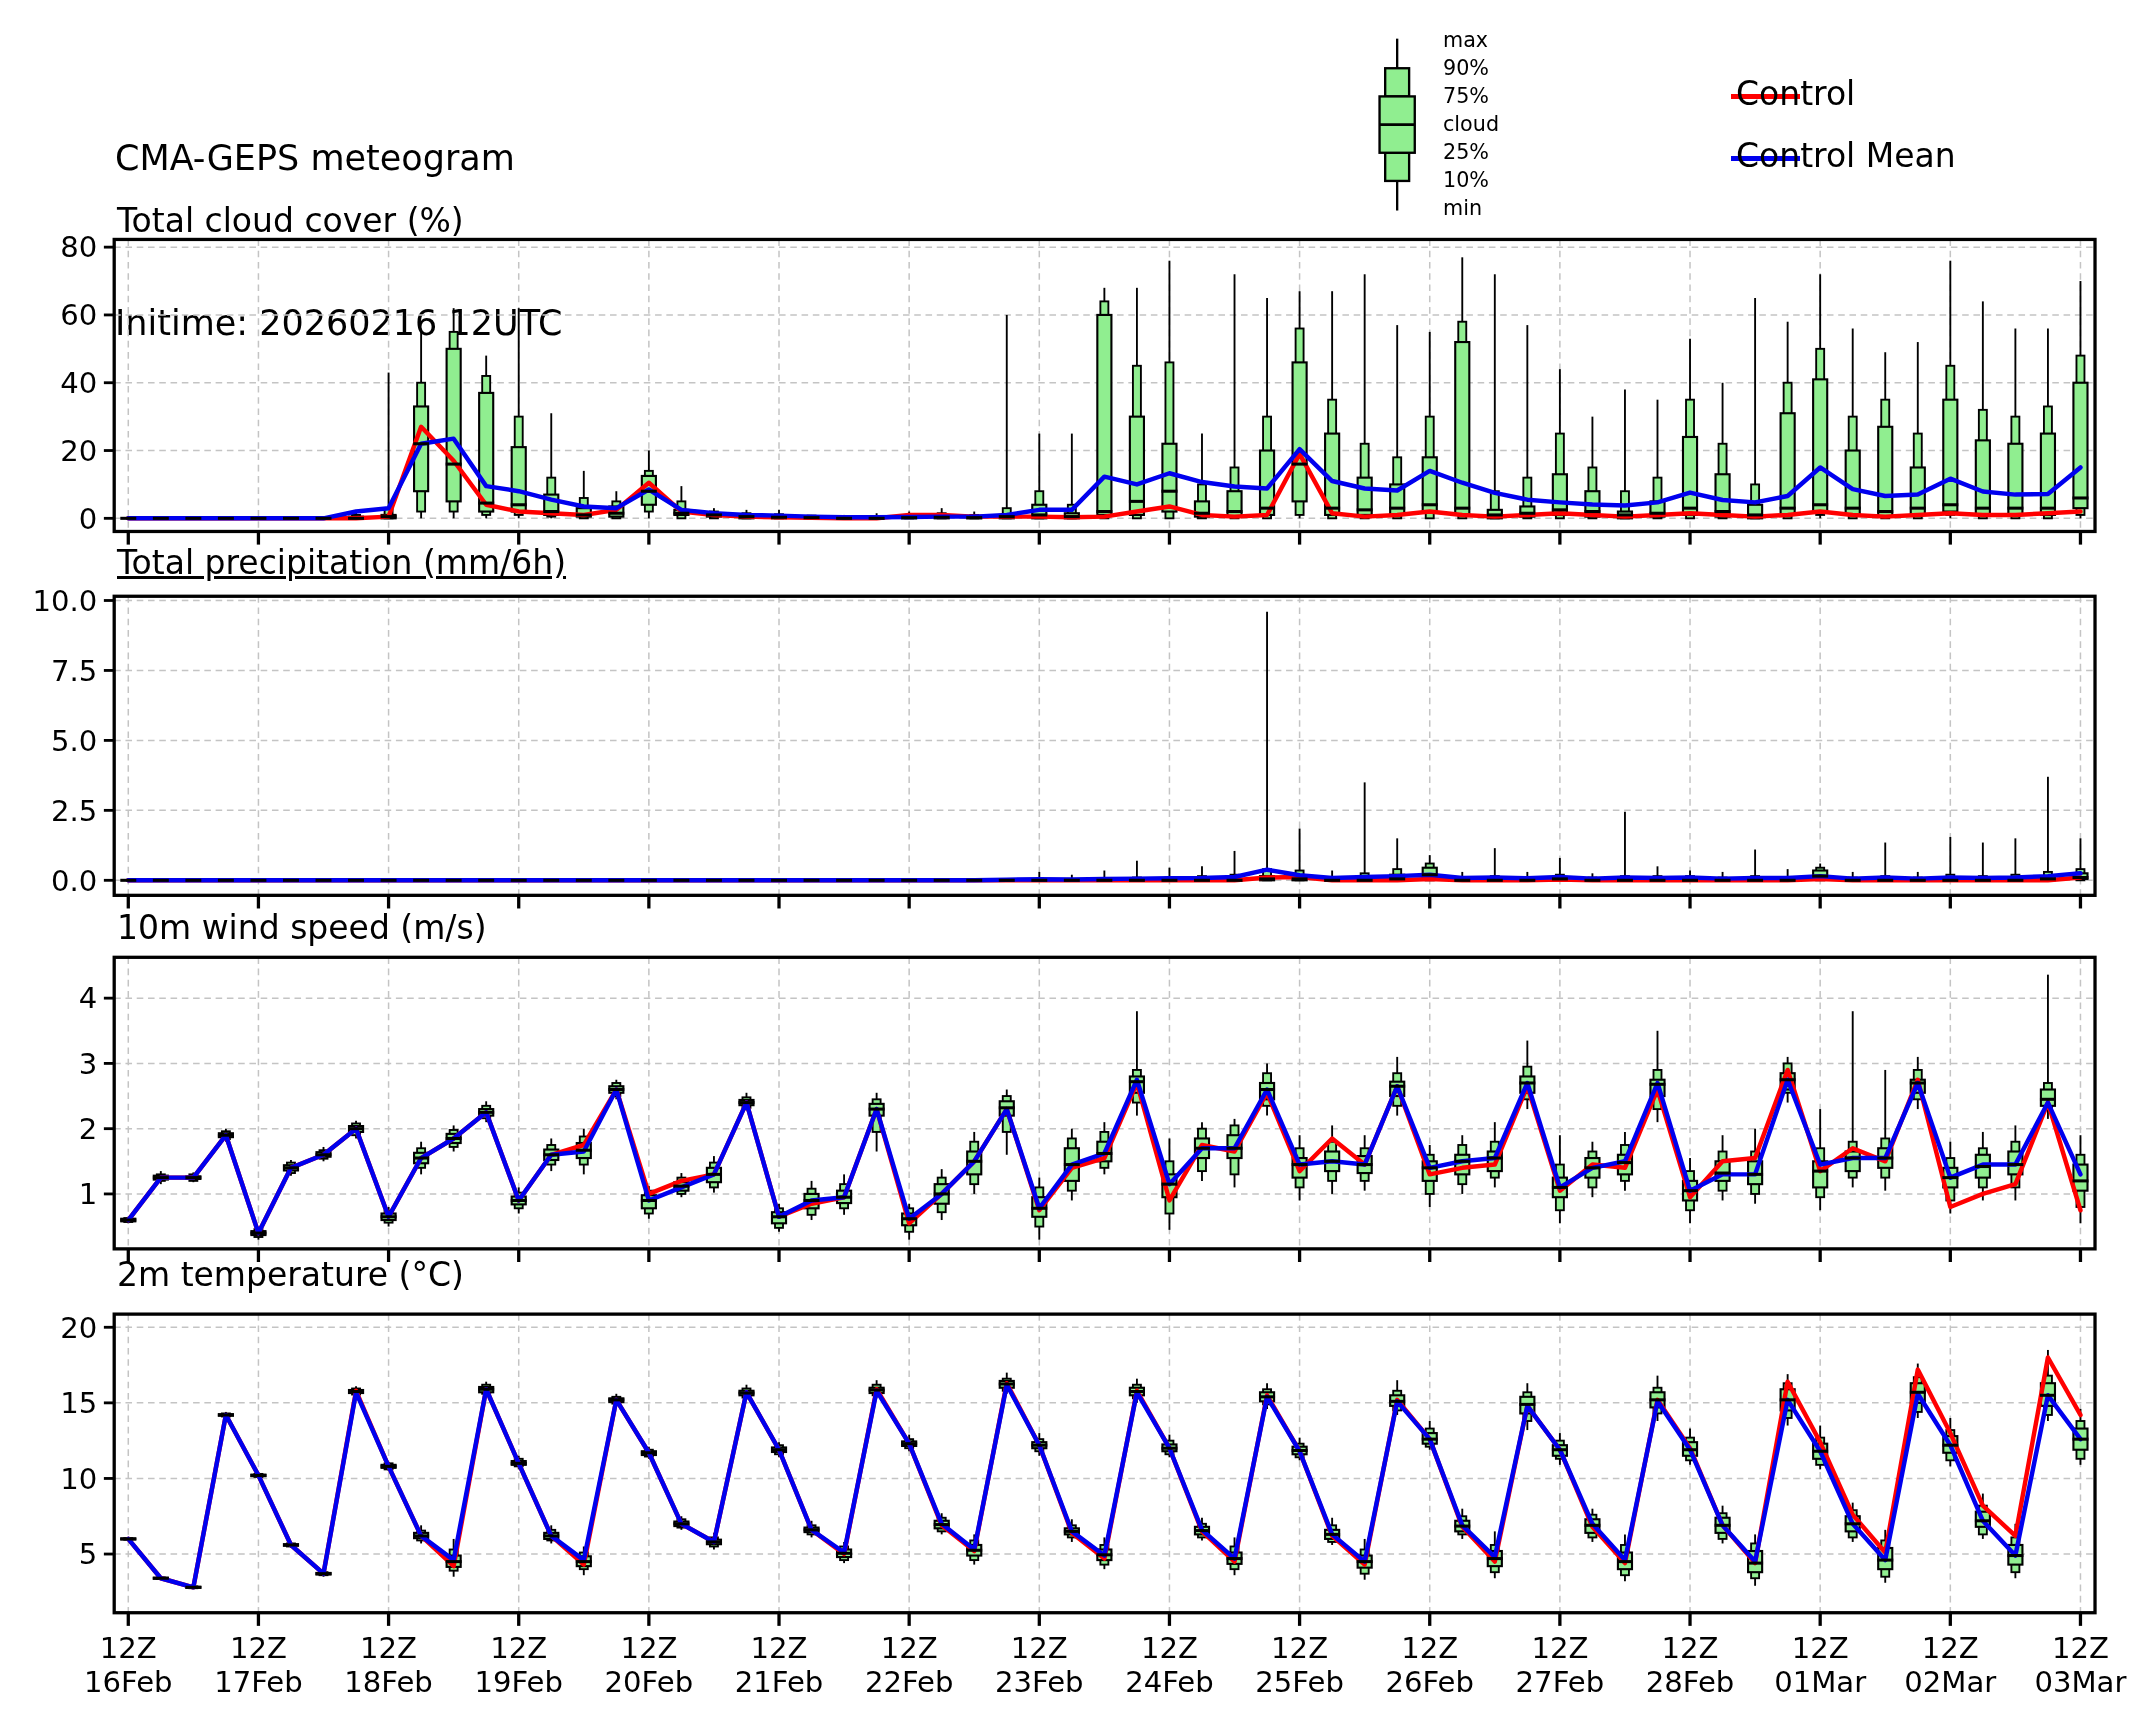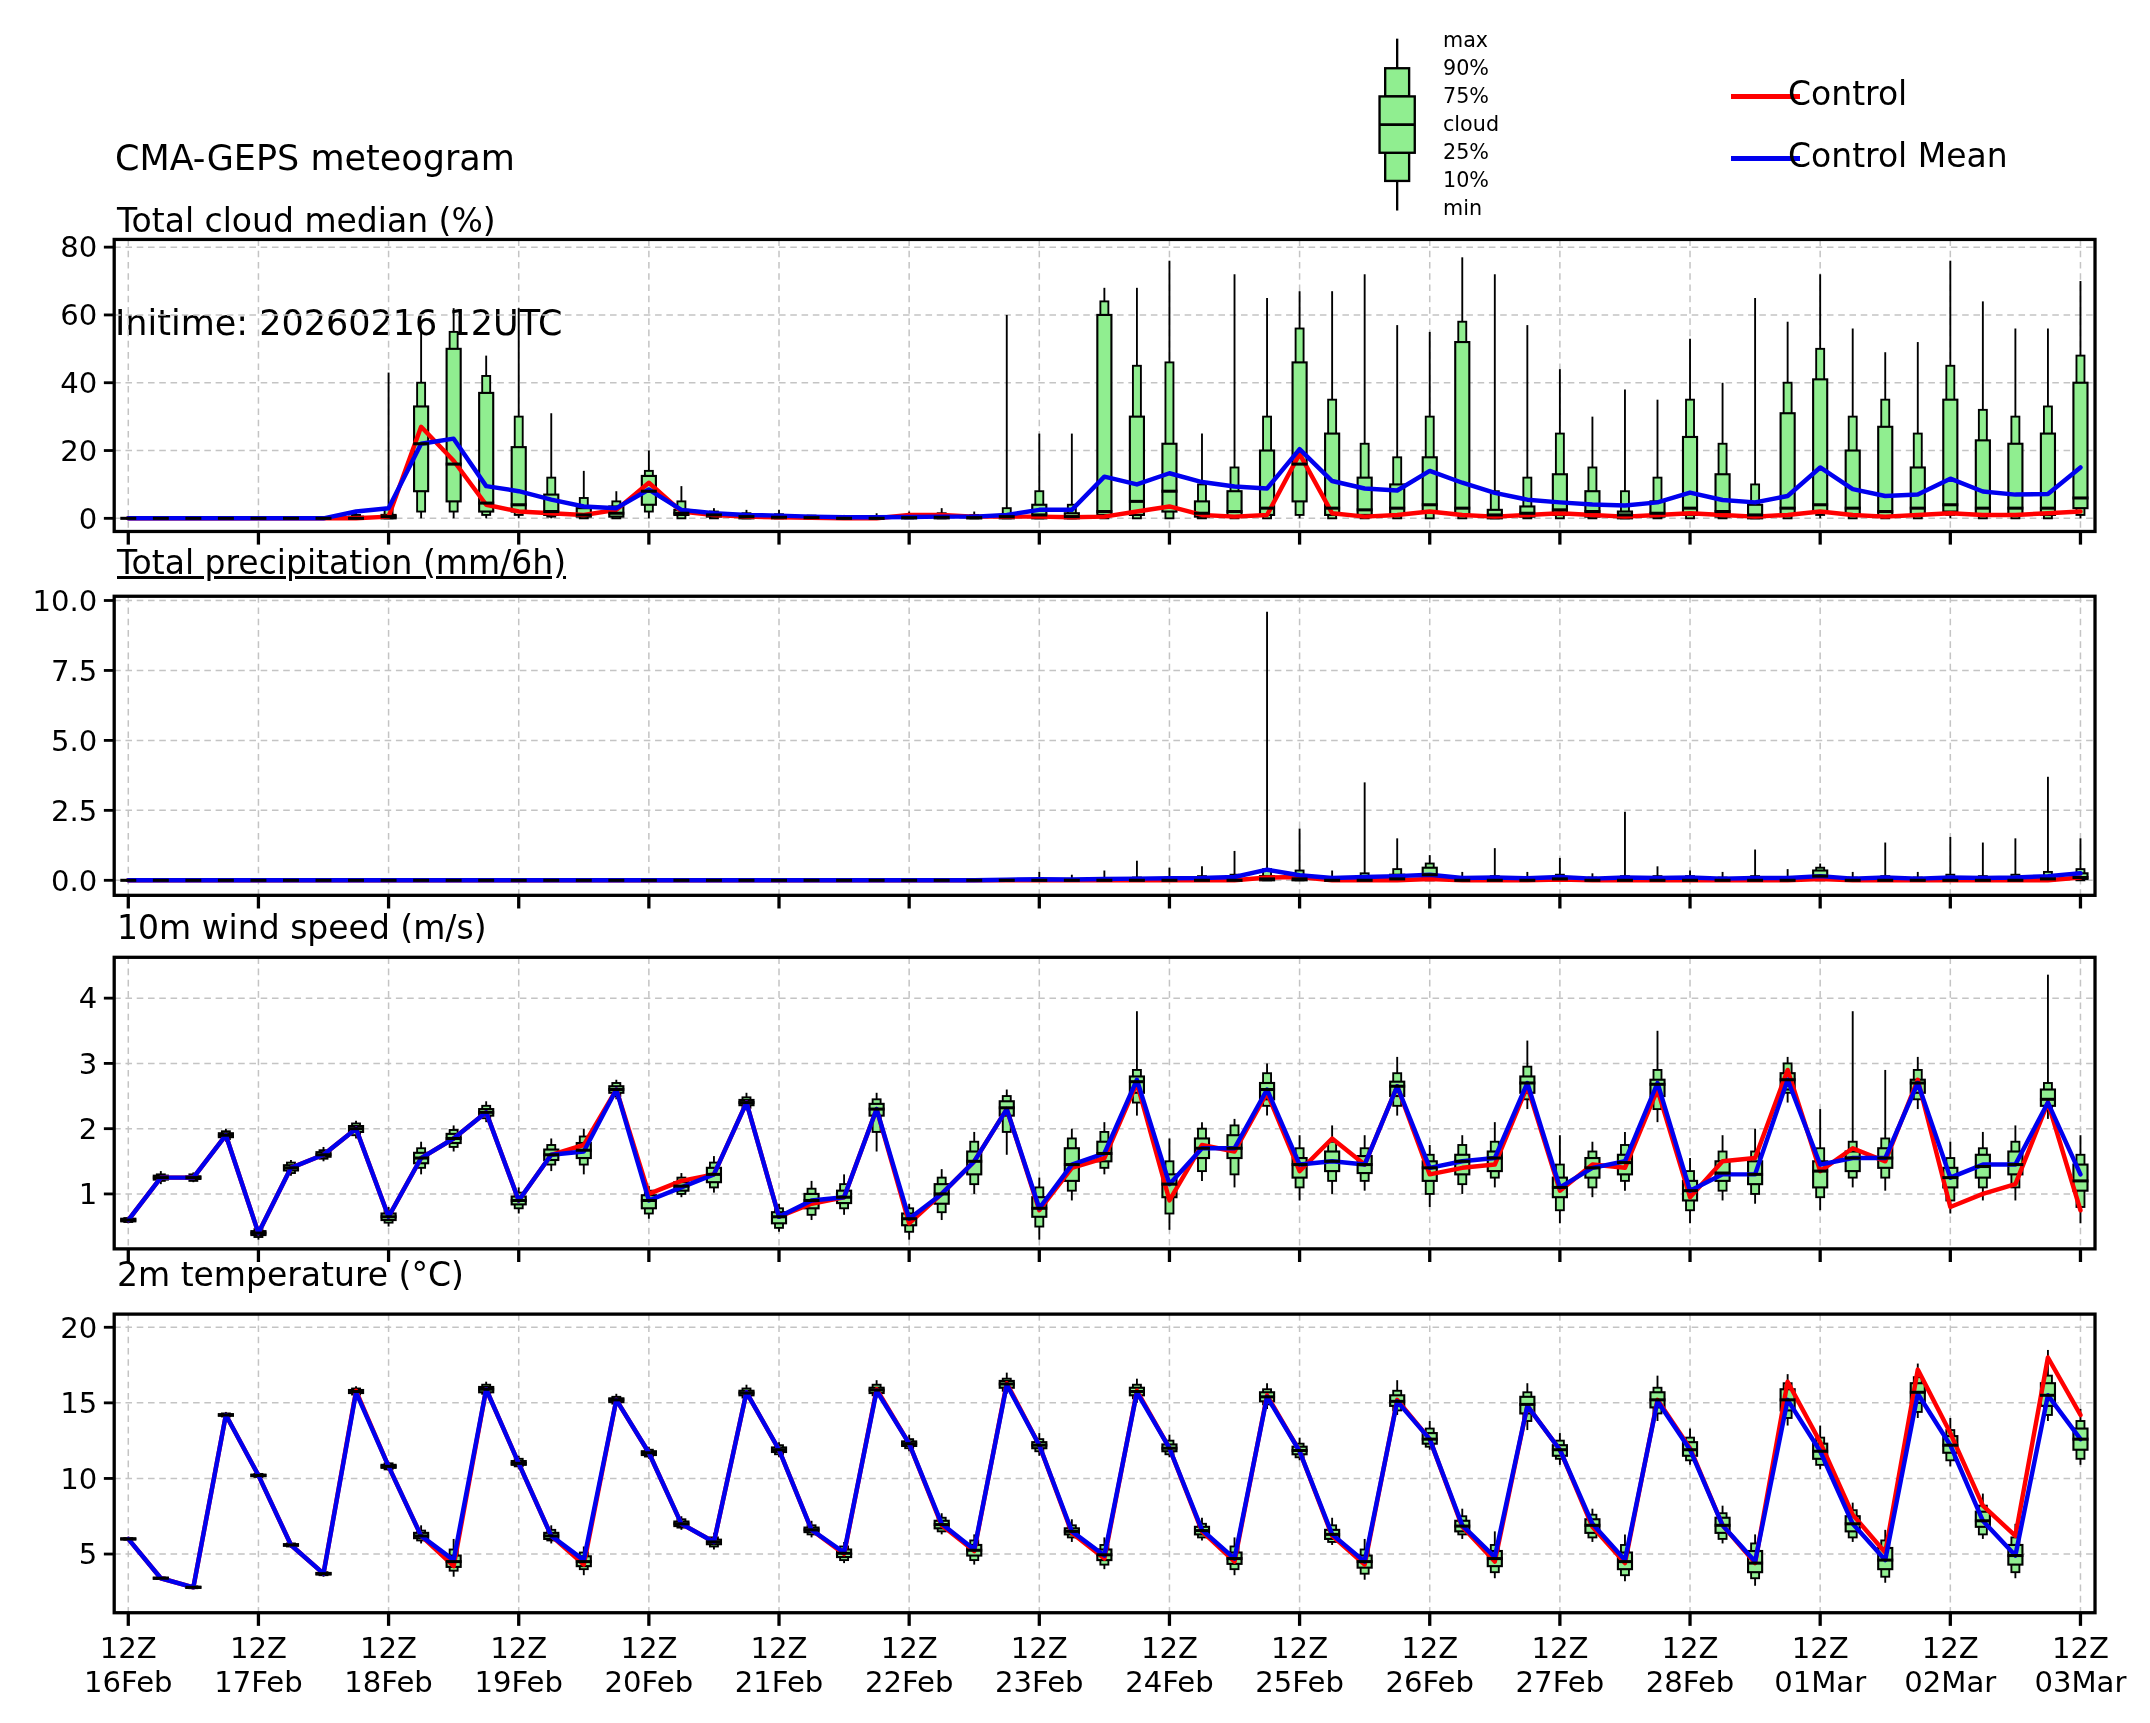--- a/index.html
+++ b/index.html
@@ -6,21 +6,21 @@
   body{width:2151px;height:1724px;position:relative;font-family:"DejaVu Sans",sans-serif;color:#000;overflow:hidden;}
   .abs{position:absolute;}
   #main-title{left:115px;top:21px;font-size:35px;line-height:55px;white-space:pre;}
   .panel-title{font-size:33px;left:117px;white-space:pre;}
   #pt0{top:201px;} #pt1{top:543px;text-decoration:underline;} #pt2{top:908px;} #pt3{top:1255px;}
   #legend-glyph-wrap{left:1361px;top:0px;}
   #legend-box-labels{left:1443px;top:26px;font-size:20.7px;line-height:28px;}
   .swatch{position:absolute;height:4.7px;width:69px;left:1731px;}
   #control-swatch{top:94px;background:#ff0000;}
   #mean-swatch{top:156px;background:#0000ee;}
-  .series-label{position:absolute;left:1788px;font-size:33px;}
+  .series-label{position:absolute;left:1736px;font-size:33px;}
   #control-label{top:74px;}
   #mean-label{top:136px;}
   #chart{left:0;top:0;}
 </style>
 </head>
 <body>
 
 <div id="main-title" class="abs">
   <div>CMA-GEPS meteogram</div>
   <div>Initime: 20260216 12UTC</div>
@@ -44,21 +44,21 @@
   <div>25%</div>
   <div>10%</div>
   <div>min</div>
 </div>
 
 <div id="control-swatch" class="swatch"></div>
 <div id="control-label" class="series-label">Control</div>
 <div id="mean-swatch" class="swatch"></div>
 <div id="mean-label" class="series-label">Control Mean</div>
 
-<div id="pt0" class="abs panel-title">Total cloud median (%)</div>
+<div id="pt0" class="abs panel-title">Total cloud cover (%)</div>
 <div id="pt1" class="abs panel-title">Total precipitation (mm/6h)</div>
 <div id="pt2" class="abs panel-title">10m wind speed (m/s)</div>
 <div id="pt3" class="abs panel-title">2m temperature (°C)</div>
 
 <svg id="chart" class="abs" width="2151" height="1724" viewBox="0 0 4581 3672">
     <g>
       <line x1="243" x2="4462" y1="1104" y2="1104" stroke="#c4c4c4" stroke-width="3.2" stroke-dasharray="14 10"></line>
       <line x1="243" x2="4462" y1="959.6" y2="959.6" stroke="#c4c4c4" stroke-width="3.2" stroke-dasharray="14 10"></line>
       <line x1="243" x2="4462" y1="815.2" y2="815.2" stroke="#c4c4c4" stroke-width="3.2" stroke-dasharray="14 10"></line>
       <line x1="243" x2="4462" y1="670.8" y2="670.8" stroke="#c4c4c4" stroke-width="3.2" stroke-dasharray="14 10"></line>

